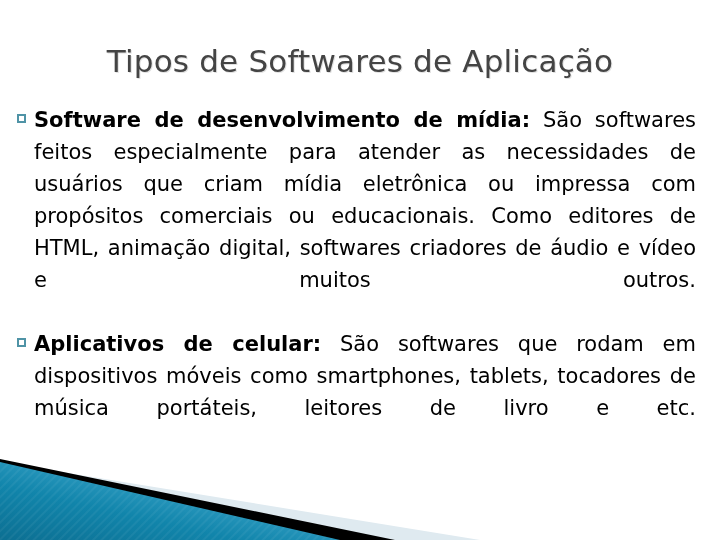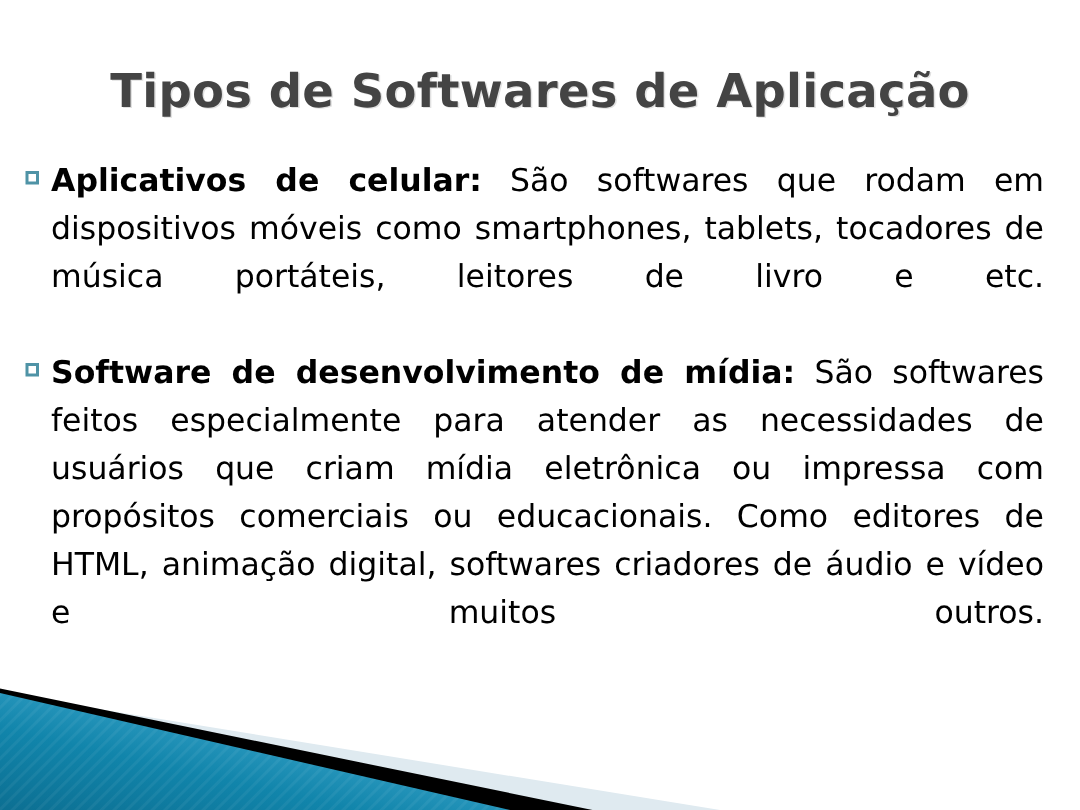--- a/index.html
+++ b/index.html
@@ -17,21 +17,21 @@
   }
 
   
   .slide-title {
     position: absolute;
     left: 0;
     top: 42px;
     width: 720px;
     text-align: center;
     font-family: "DejaVu Sans", sans-serif;
-    font-weight: bold;
+    font-weight: normal;
     font-size: 31px;
     line-height: 38px;
     letter-spacing: 0.2px;
     color: #444444;
     text-shadow: 1px 1px 0 rgba(200,200,200,0.55);
     white-space: nowrap;
   }
 
   
   .body-block {
@@ -92,25 +92,25 @@
 </head>
 <body>
 
 <div id="slide">
 
   <div class="slide-title">Tipos de Softwares de Aplicação</div>
 
   <div class="body-block">
 
     <p class="bullet-para">
-      <span class="bullet-marker"></span><span class="lead">Aplicativos de celular:</span><span> São softwares que rodam em dispositivos móveis como smartphones, tablets, tocadores de música portáteis, leitores de livro e etc.</span>
+      <span class="bullet-marker"></span><span class="lead">Software de desenvolvimento de mídia:</span><span> São softwares feitos especialmente para atender as necessidades de usuários que criam mídia eletrônica ou impressa com propósitos comerciais ou educacionais. Como editores de HTML, animação digital, softwares criadores de áudio e vídeo e muitos outros.</span>
     </p>
 
     <p class="bullet-para">
-      <span class="bullet-marker"></span><span class="lead">Software de desenvolvimento de mídia:</span><span> São softwares feitos especialmente para atender as necessidades de usuários que criam mídia eletrônica ou impressa com propósitos comerciais ou educacionais. Como editores de HTML, animação digital, softwares criadores de áudio e vídeo e muitos outros.</span>
+      <span class="bullet-marker"></span><span class="lead">Aplicativos de celular:</span><span> São softwares que rodam em dispositivos móveis como smartphones, tablets, tocadores de música portáteis, leitores de livro e etc.</span>
     </p>
 
   </div>
 
   <div class="deco">
     <svg viewBox="0 0 720 95" preserveAspectRatio="none">
       <defs>
         <linearGradient id="tealGrad" x1="0" y1="1" x2="1" y2="0">
           <stop offset="0%" stop-color="#0c6f92"></stop>
           <stop offset="35%" stop-color="#1185ab"></stop>

